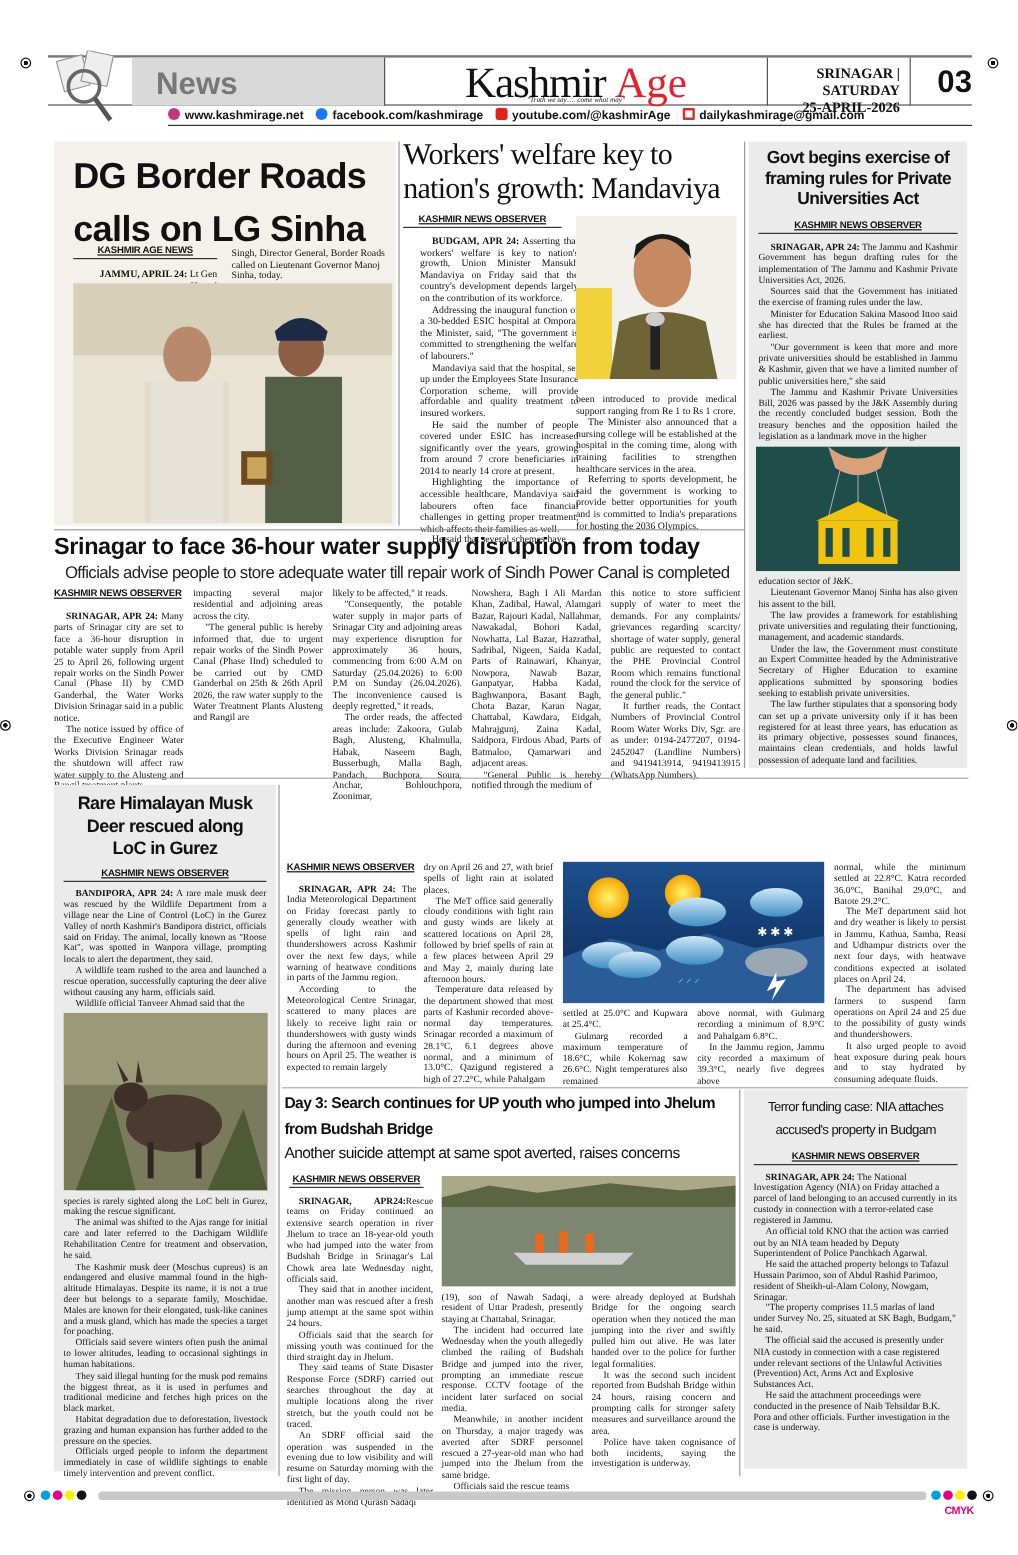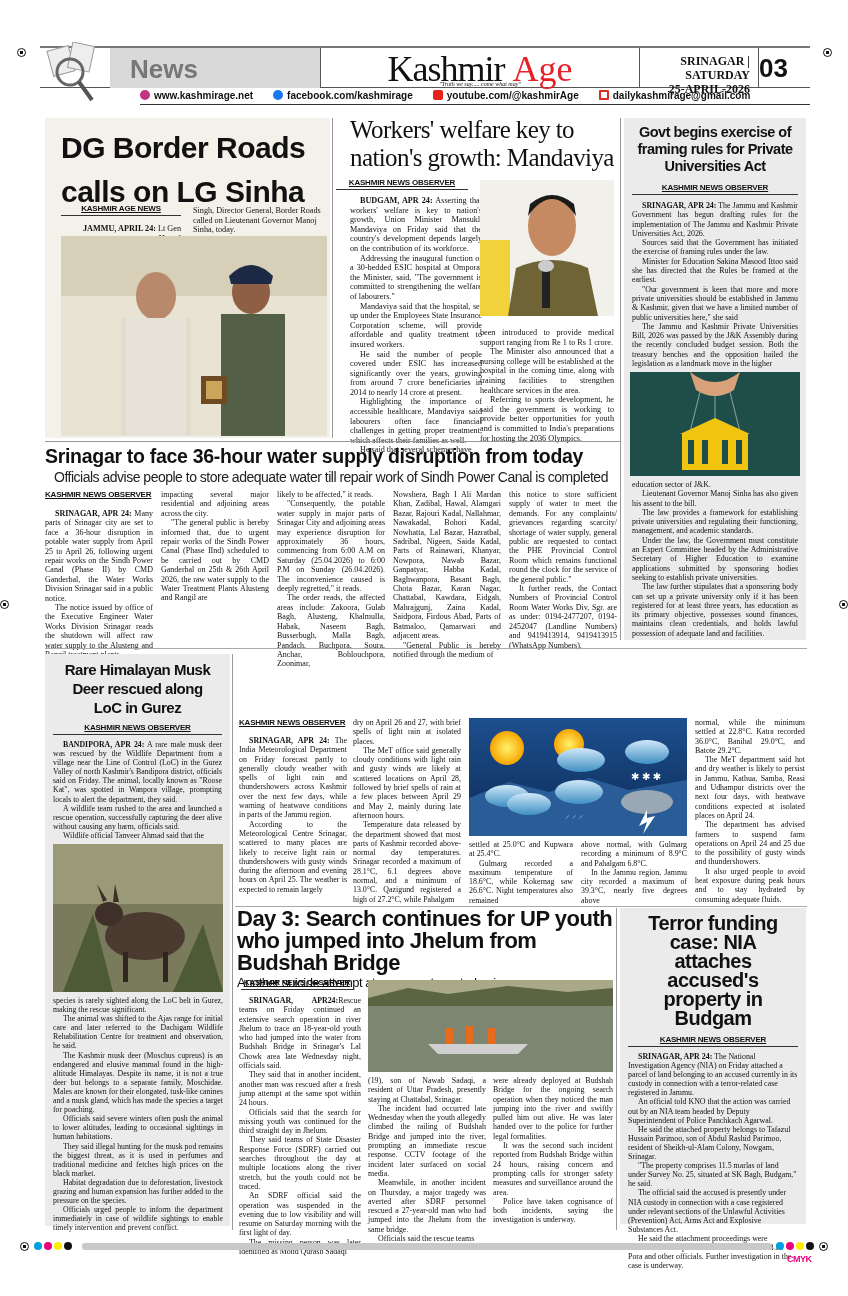--- a/index.html
+++ b/index.html
@@ -11,22 +11,22 @@
 #masthead{left:40px;top:46px;width:770px;height:60px}
 .mh-top{position:absolute;left:0;top:0;width:770px;height:42px;border-top:2px solid #777;border-bottom:1.5px solid #555}
 .news-box{position:absolute;left:70px;top:0;width:210px;height:40px;background:#d9d9d9}
 .news-lbl{position:absolute;left:90px;top:6px;font:bold 26px "Liberation Sans",sans-serif;color:#777}
 .logo-icon{position:absolute;left:0;top:-6px;width:70px;height:64px}
 .brand{position:absolute;left:280px;top:0;width:320px;height:40px;border-left:1px solid #555;border-right:1px solid #555;text-align:center}
 .brand-k{font:36px "Liberation Serif",serif;letter-spacing:-1px;color:#111}
 .brand-a{font:36px "Liberation Serif",serif;color:#e8202a}
 .brand-tag{position:absolute;left:0;right:0;top:33px;font:italic 6px "Liberation Serif",serif;text-align:center}
 .dateline{position:absolute;left:600px;top:6px;width:118px;text-align:right;font:bold 12px "Liberation Serif",serif;padding-right:8px;line-height:14px}
-.pageno{position:absolute;left:718px;top:0;width:52px;height:40px;border-left:1px solid #555;font:bold 26px "Liberation Sans",sans-serif;text-align:left;line-height:40px}
-.social{position:absolute;left:100px;top:44px;display:flex;gap:20px;font:bold 10px "Liberation Sans",sans-serif;align-items:center;white-space:nowrap}
+.pageno{position:absolute;left:718px;top:0;width:52px;height:40px;border-left:1px solid #555;font:bold 26px "Liberation Sans",sans-serif;text-align:right;line-height:40px}
+.social{position:absolute;left:100px;top:44px;display:flex;gap:10px;font:bold 10px "Liberation Sans",sans-serif;align-items:center;white-space:nowrap}
 .social span.ic{display:inline-block;width:10px;height:10px;border-radius:50%;margin-right:4px;vertical-align:-1px}
 .mh-bottom{position:absolute;left:100px;right:0;top:58px;border-top:1.5px solid #333}
 
 .byline{font:bold 8px "Liberation Sans",sans-serif;text-align:center;text-decoration:underline;letter-spacing:-.2px}
 .byline-rule{border-bottom:1.5px solid #333;padding-bottom:2px}
 .body{font-size:8.2px;line-height:9.6px;text-align:justify}
 .body p{text-indent:10px}
 .body b{font-weight:bold}
 .grey{background:#ebebeb}
 .photo{overflow:hidden}
@@ -87,21 +87,21 @@
     <ellipse cx="190" cy="56" rx="19" ry="22" fill="#8e5f44"></ellipse>
     <path d="M168 40 Q190 18 212 40 L210 48 L170 48 Z" fill="#1c2a45"></path>
     <rect x="160" y="78" width="64" height="122" fill="#546045"></rect>
     <rect x="140" y="140" width="26" height="28" fill="#6d4a22"></rect>
     <rect x="145" y="145" width="16" height="18" fill="#caa55a"></rect>
   </svg>
 </div>
 <div class="vrule" style="left:332px;top:118px;height:320px"></div>
 
 <div class="abs" style="left:334px;top:116px;width:282px;height:324px">
-  <h1 style="font:25px/28px 'Liberation Serif',serif;letter-spacing:-.6px;padding-left:16px">Workers' welfare key to nation's growth: Mandaviya</h1>
+  <h1 style="font:25px/28px 'Liberation Serif',serif;letter-spacing:-.6px;padding-left:2px">Workers' welfare key to nation's growth: Mandaviya</h1>
   <div class="byline byline-rule" style="position:absolute;left:2px;top:62px;width:132px">KASHMIR NEWS OBSERVER</div>
   <div class="body" style="position:absolute;left:16px;top:80px;width:132px">
     <p><b>BUDGAM, APR 24:</b> <span>Asserting that workers' welfare is key to nation's growth, Union Minister Mansukh Mandaviya on Friday said that the country's development depends largely on the contribution of its workforce.</span></p>
     <p>Addressing the inaugural function of a 30-bedded ESIC hospital at Ompora, the Minister, said, "The government is committed to strengthening the welfare of labourers."</p>
     <p>Mandaviya said that the hospital, set up under the Employees State Insurance Corporation scheme, will provide affordable and quality treatment to insured workers.</p>
     <p>He said the number of people covered under ESIC has increased significantly over the years, growing from around 7 crore beneficiaries in 2014 to nearly 14 crore at present.</p>
     <p>Highlighting the importance of accessible healthcare, Mandaviya said labourers often face financial challenges in getting proper treatment, which affects their families as well.</p>
     <p>He said that several schemes have</p>
   </div>
   <svg style="position:absolute;left:146px;top:64px;width:134px;height:136px" viewBox="0 0 134 136">
@@ -267,21 +267,21 @@
     <p style="text-indent:0">normal, while the minimum settled at 22.8°C. Katra recorded 36.0°C, Banihal 29.0°C, and Batote 29.2°C.</p>
     <p>The MeT department said hot and dry weather is likely to persist in Jammu, Kathua, Samba, Reasi and Udhampur districts over the next four days, with heatwave conditions expected at isolated places on April 24.</p>
     <p>The department has advised farmers to suspend farm operations on April 24 and 25 due to the possibility of gusty winds and thundershowers.</p>
     <p>It also urged people to avoid heat exposure during peak hours and to stay hydrated by consuming adequate fluids.</p>
   </div>
 </div>
 <div class="vrule" style="left:232px;top:654px;height:576px"></div>
 <div class="hrule" style="left:235px;top:906px;width:572px;background:#aaa"></div>
 
 <div class="abs" style="left:235px;top:908px;width:380px;height:322px">
-  <h1 class="hl-sans" style="font-size:22px;line-height:22px;padding-left:2px">Day 3: Search continues for UP youth who jumped into Jhelum from Budshah Bridge</h1>
+  <h1 class="hl-sans" style="font-size:13px;line-height:22px;padding-left:2px">Day 3: Search continues for UP youth who jumped into Jhelum from Budshah Bridge</h1>
   <h3 style="font:13px/17px 'Liberation Sans',sans-serif;letter-spacing:-.5px;padding-left:2px">Another suicide attempt at same spot averted, raises concerns</h3>
   <div class="byline byline-rule" style="position:absolute;left:6px;top:70px;width:112px">KASHMIR NEWS OBSERVER</div>
   <div class="body" style="position:absolute;left:4px;top:88px;width:122px;font-size:7.9px;line-height:9.3px">
     <p><b>SRINAGAR, APR24:</b><span>Rescue teams on Friday continued an extensive search operation in river Jhelum to trace an 18-year-old youth who had jumped into the water from Budshah Bridge in Srinagar's Lal Chowk area late Wednesday night, officials said.</span></p>
     <p>They said that in another incident, another man was rescued after a fresh jump attempt at the same spot within 24 hours.</p>
     <p>Officials said that the search for missing youth was continued for the third straight day in Jhelum.</p>
     <p>They said teams of State Disaster Response Force (SDRF) carried out searches throughout the day at multiple locations along the river stretch, but the youth could not be traced.</p>
     <p>An SDRF official said the operation was suspended in the evening due to low visibility and will resume on Saturday morning with the first light of day.</p>
     <p>The missing person was later identified as Mohd Qurash Sadaqi</p>
   </div>
@@ -303,21 +303,21 @@
   </div>
   <div class="body" style="position:absolute;left:258px;top:168px;width:120px;font-size:7.9px;line-height:9.3px">
     <p style="text-indent:0">were already deployed at Budshah Bridge for the ongoing search operation when they noticed the man jumping into the river and swiftly pulled him out alive. He was later handed over to the police for further legal formalities.</p>
     <p>It was the second such incident reported from Budshah Bridge within 24 hours, raising concern and prompting calls for stronger safety measures and surveillance around the area.</p>
     <p>Police have taken cognisance of both incidents, saying the investigation is underway.</p>
   </div>
 </div>
 <div class="vrule" style="left:616px;top:908px;height:322px"></div>
 
 <div class="abs grey" style="left:620px;top:908px;width:186px;height:316px">
-  <h2 class="hl-sans" style="font-size:20px;line-height:19px;text-align:center;padding:6px 10px 0;font-weight:bold">Terror funding case: NIA attaches accused's property in Budgam</h2>
+  <h2 class="hl-sans" style="font-size:11px;line-height:19px;text-align:center;padding:6px 10px 0;font-weight:normal">Terror funding case: NIA attaches accused's property in Budgam</h2>
   <div class="byline byline-rule" style="margin:7px 8px 0">KASHMIR NEWS OBSERVER</div>
   <div class="body" style="padding:5px 8px 0;font-size:7.9px;line-height:9.1px;text-align:left">
     <p><b>SRINAGAR, APR 24:</b> <span>The National Investigation Agency (NIA) on Friday attached a parcel of land belonging to an accused currently in its custody in connection with a terror-related case registered in Jammu.</span></p>
     <p>An official told KNO that the action was carried out by an NIA team headed by Deputy Superintendent of Police Panchkach Agarwal.</p>
     <p>He said the attached property belongs to Tafazul Hussain Parimoo, son of Abdul Rashid Parimoo, resident of Sheikh-ul-Alam Colony, Nowgam, Srinagar.</p>
     <p>"The property comprises 11.5 marlas of land under Survey No. 25, situated at SK Bagh, Budgam," he said.</p>
     <p>The official said the accused is presently under NIA custody in connection with a case registered under relevant sections of the Unlawful Activities (Prevention) Act, Arms Act and Explosive Substances Act.</p>
     <p>He said the attachment proceedings were conducted in the presence of Naib Tehsildar B.K. Pora and other officials. Further investigation in the case is underway.</p>
   </div>
 </div>

